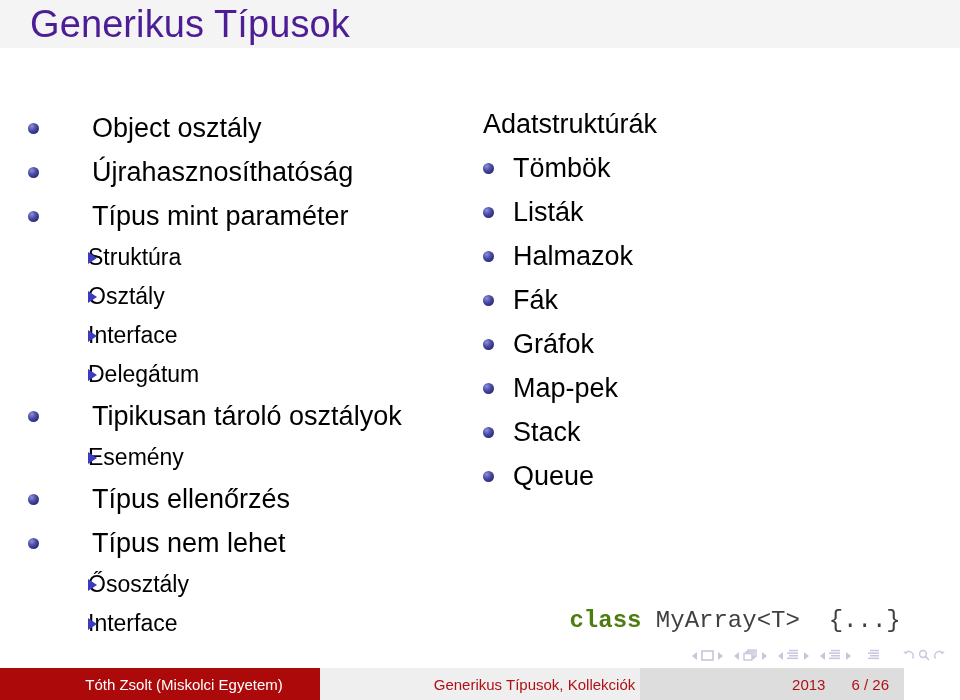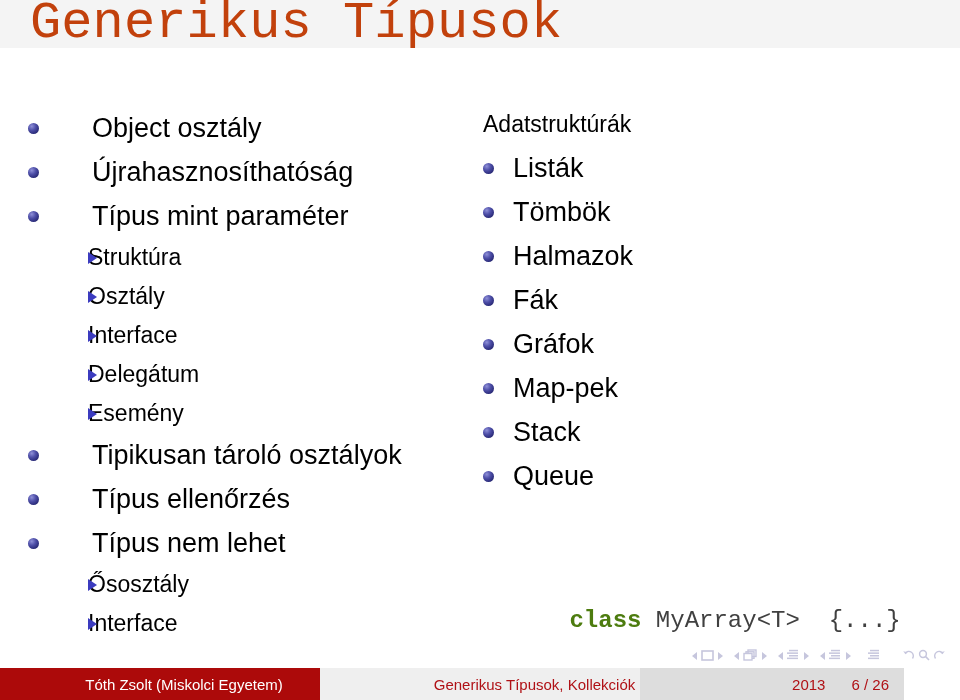--- a/index.html
+++ b/index.html
@@ -22,27 +22,26 @@
     left: 0;
     top: 0;
     width: 960px;
     height: 48px;
     background: #f4f4f4;
   }
   .slide-title {
     position: absolute;
     left: 30px;
     top: 1px;
-    font-size: 52px;
+    font-size: 38px;
     line-height: 46px;
     font-weight: normal;
-    color: #c2410c;
+    color: #4c1d95;
     letter-spacing: 0.1px;
     white-space: nowrap;
-    font-family: Liberation Mono, monospace;
   }
 
   
   .slide-body {
     position: absolute;
     left: 0;
     top: 48px;
     width: 960px;
     height: 592px;
   }
@@ -68,21 +67,21 @@
   }
   .row-l2 {
     height: 39px;
     padding-left: 88px;
     font-size: 23px;
     line-height: 39px;
   }
   .row-plain {
     height: 44px;
     padding-left: 13px;
-    font-size: 23px;
+    font-size: 27px;
     line-height: 44px;
   }
   
   .column-right .row-l1 { padding-left: 43px; }
 
   .marker {
     position: absolute;
     left: 0;
     top: 0;
     width: 30px;
@@ -253,31 +252,31 @@
             <span class="bullet-triangle"></span>
           </span>
           <span class="row-text">Interface</span>
         </div>
         <div class="row row-l2">
           <span class="marker">
             <span class="bullet-triangle"></span>
           </span>
           <span class="row-text">Delegátum</span>
         </div>
+        <div class="row row-l1">
+          <span class="marker">
+            <span class="bullet-ball"></span>
+          </span>
+          <span class="row-text">Tipikusan tároló osztályok</span>
+        </div>
         <div class="row row-l2">
           <span class="marker">
             <span class="bullet-triangle"></span>
           </span>
           <span class="row-text">Esemény</span>
-        </div>
-        <div class="row row-l1">
-          <span class="marker">
-            <span class="bullet-ball"></span>
-          </span>
-          <span class="row-text">Tipikusan tároló osztályok</span>
         </div>
         <div class="row row-l1">
           <span class="marker">
             <span class="bullet-ball"></span>
           </span>
           <span class="row-text">Típus ellenőrzés</span>
         </div>
         <div class="row row-l1">
           <span class="marker">
             <span class="bullet-ball"></span>
@@ -301,27 +300,27 @@
 
   <div class="column column-right" style="top:54px;">
     <div class="row row-plain">
       <span class="row-text">Adatstruktúrák</span>
     </div>
     <div id="right-list">
         <div class="row row-l1">
           <span class="marker">
             <span class="bullet-ball"></span>
           </span>
+          <span class="row-text">Tömbök</span>
+        </div>
+        <div class="row row-l1">
+          <span class="marker">
+            <span class="bullet-ball"></span>
+          </span>
           <span class="row-text">Listák</span>
-        </div>
-        <div class="row row-l1">
-          <span class="marker">
-            <span class="bullet-ball"></span>
-          </span>
-          <span class="row-text">Tömbök</span>
         </div>
         <div class="row row-l1">
           <span class="marker">
             <span class="bullet-ball"></span>
           </span>
           <span class="row-text">Halmazok</span>
         </div>
         <div class="row row-l1">
           <span class="marker">
             <span class="bullet-ball"></span>

